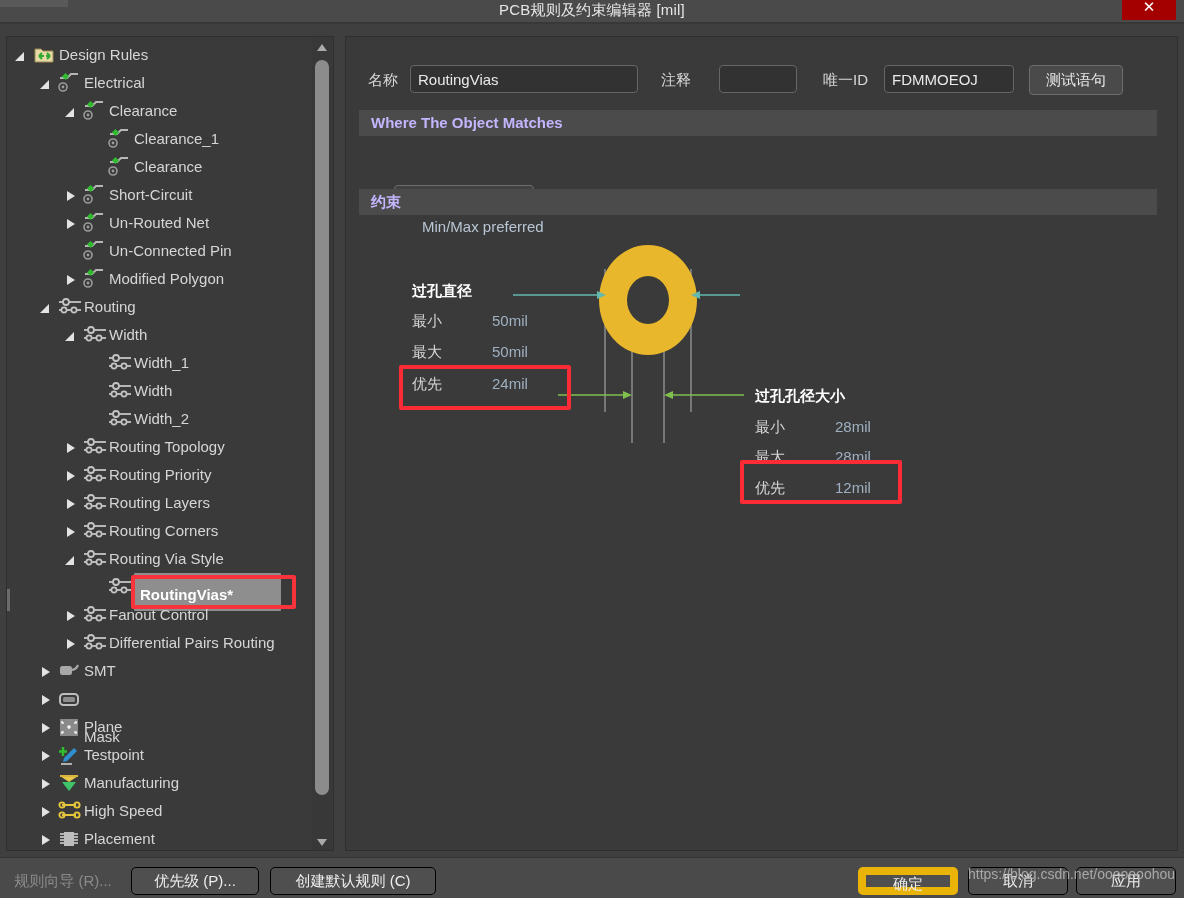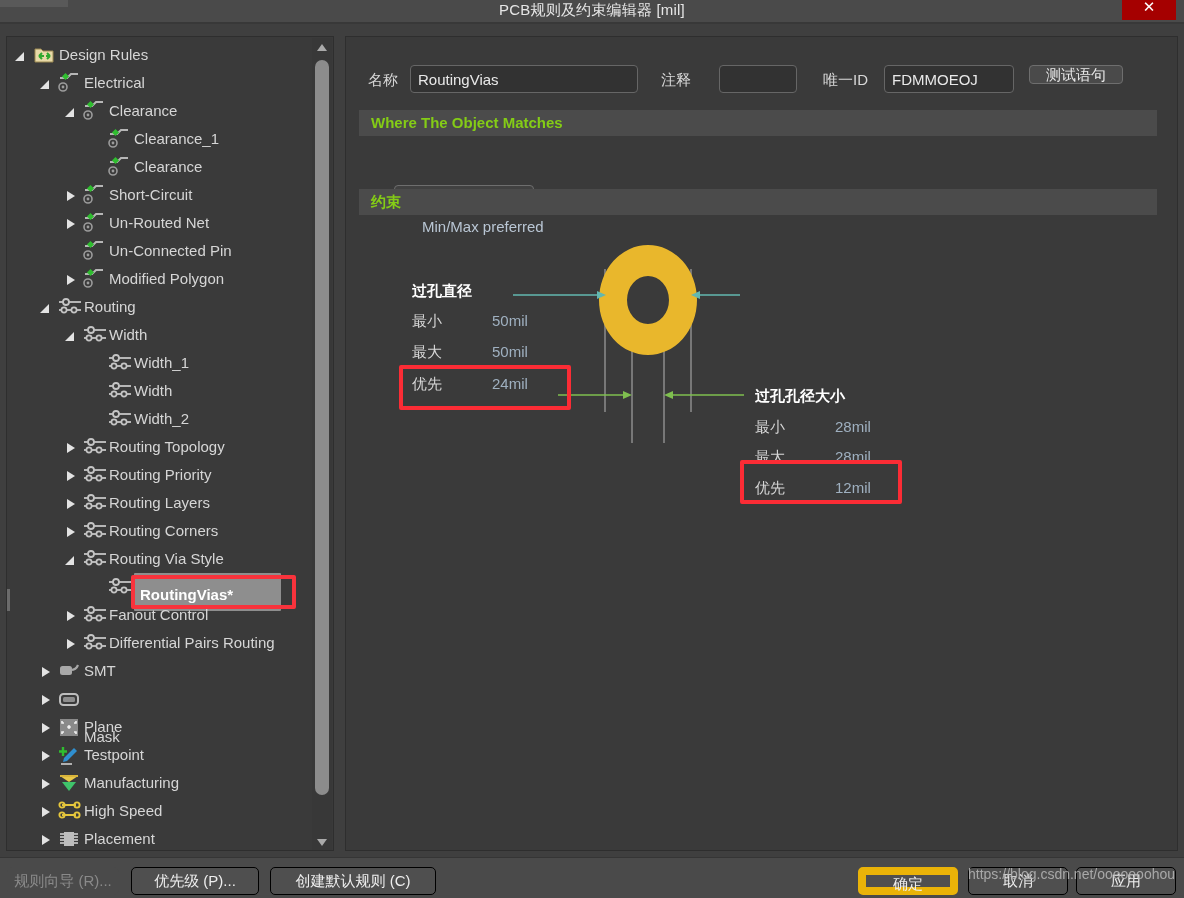--- a/index.html
+++ b/index.html
@@ -113,21 +113,21 @@
     font-family: "Liberation Sans", sans-serif;
     outline: none;
   }
   .btn {
     background: #4a4a4a; border: 1px solid #6e6e6e; border-radius: 4px;
     color: #eaeaea; font-size: 15px; cursor: pointer;
     font-family: "Liberation Sans", sans-serif; padding: 0;
   }
   .section-head {
     position: absolute; left: 13px; width: 798px; height: 26px;
-    background: #4b4b4b; color: #84cc16; font-size: 15px; font-weight: bold;
+    background: #4b4b4b; color: #c4b5fd; font-size: 15px; font-weight: bold;
     line-height: 25px; padding-left: 12px;
   }
   .select-box {
     position: absolute; left: 48px; top: 148px; width: 140px; height: 26px;
     background: #414141; border: 1px solid #6e6e6e; border-radius: 4px;
     color: #d9d9d9; font-size: 15px; line-height: 24px; padding-left: 8px;
     cursor: pointer;
   }
   .select-box .chev {
     position: absolute; right: 8px; top: 10px; width: 0; height: 0;
@@ -533,21 +533,21 @@
 
   <div class="content-panel">
 
     <div class="row-name">
       <span class="lbl inline" style="left:0;">名称</span>
       <input class="tbox" style="left: 42px; width: 228px;" value="RoutingVias">
       <span class="lbl inline" style="left:293px;">注释</span>
       <input class="tbox" style="left: 351px; width: 78px;" value="">
       <span class="lbl inline" style="left:455px;">唯一ID</span>
       <input class="tbox" style="left: 516px; width: 130px;" value="FDMMOEOJ">
-      <button class="btn" style="position:absolute; left:661px; top:0; width:94px; height:19px;">测试语句</button>
+      <button class="btn" style="position:absolute; left:661px; top:0; width:94px; height:30px;">测试语句</button>
     </div>
 
     <div class="section-head" style="top:73px;">Where The Object Matches</div>
     <div class="select-box">
       <span>All</span>
       <span class="chev"></span>
     </div>
 
     <div class="section-head" style="top:152px;">约束</div>
     <div class="minmax">Min/Max preferred</div>

